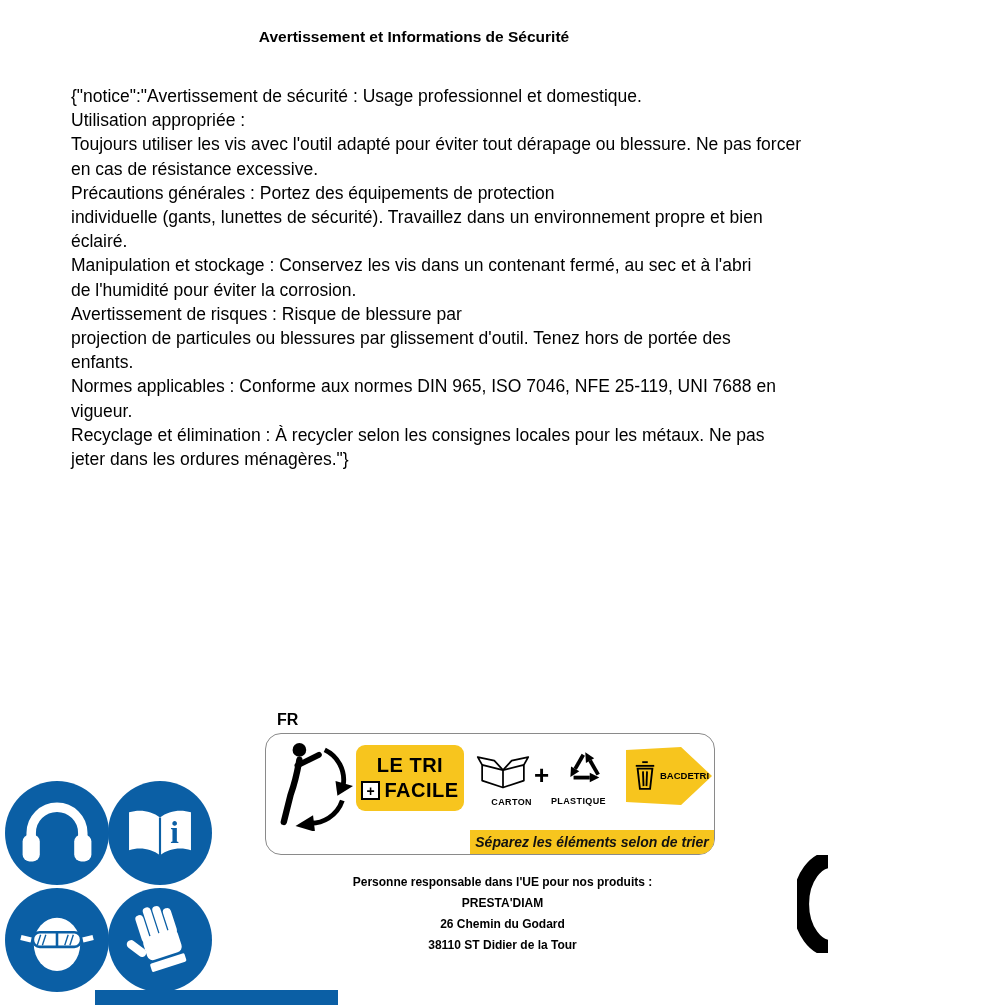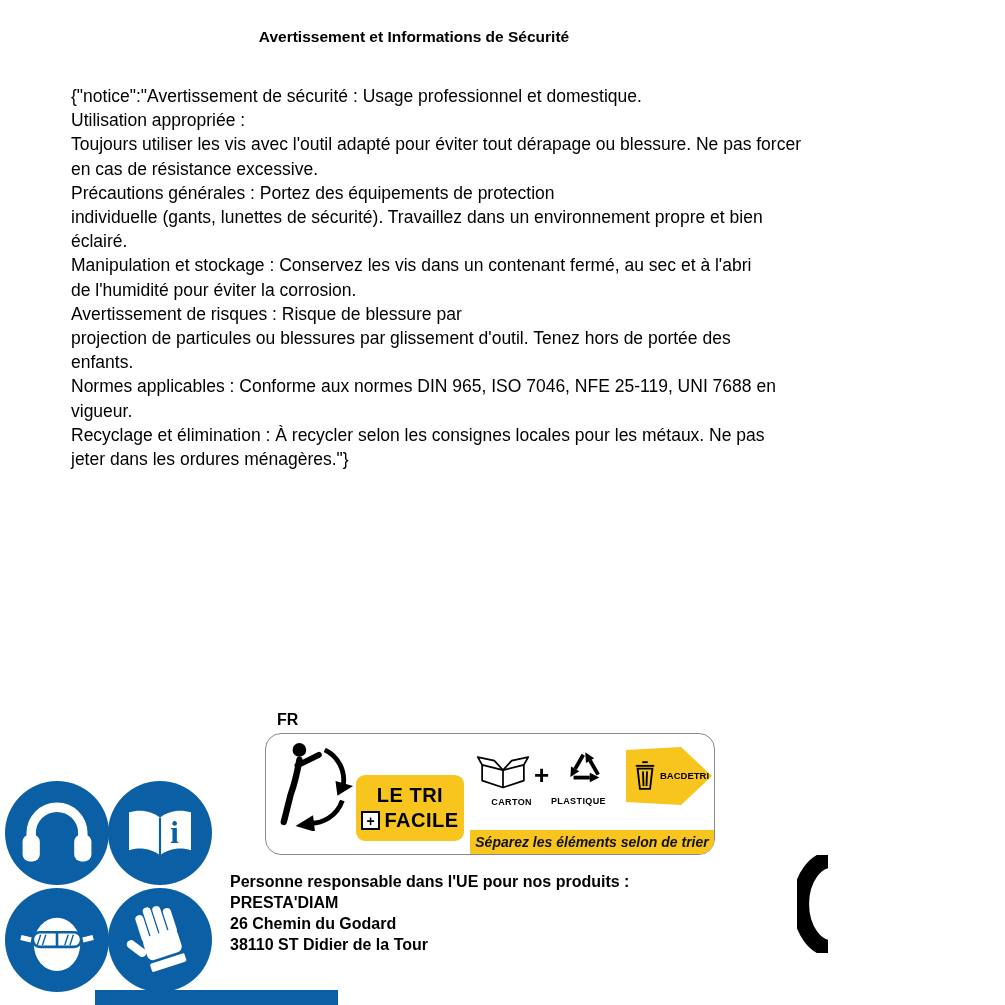--- a/index.html
+++ b/index.html
@@ -5,39 +5,39 @@
   html,body{margin:0;padding:0;}
   body{font-family:"Liberation Sans",sans-serif;background:#fff;color:#000;}
   .page{position:relative;width:828px;height:1005px;background:#fff;overflow:hidden;}
 
   .title{position:absolute;top:28px;left:0;width:100%;text-align:center;font-size:15.5px;font-weight:bold;}
   .notice{position:absolute;left:71px;top:84px;width:866px;font-size:17.5px;line-height:24.2px;white-space:pre-line;}
 
   .fr-label{position:absolute;left:277px;top:711px;font-size:16px;font-weight:bold;}
   .tri-box{position:absolute;left:265px;top:733px;width:450px;height:122px;border:1px solid #8a8a8a;border-radius:16px;background:#fff;box-sizing:border-box;}
   .triman{position:absolute;left:10px;top:5px;}
-  .badge{position:absolute;left:90px;top:11px;width:108px;height:66px;background:#f7c51e;border-radius:9px;display:flex;flex-direction:column;align-items:center;justify-content:center;gap:2px;margin-top:30px;}
+  .badge{position:absolute;left:90px;top:11px;width:108px;height:66px;background:#f7c51e;border-radius:9px;display:flex;flex-direction:column;align-items:center;justify-content:center;gap:2px;}
   .badge-l1{font-size:20px;font-weight:bold;letter-spacing:.5px;}
   .badge-l2{display:flex;align-items:center;gap:4px;font-size:20px;font-weight:bold;letter-spacing:.5px;}
   .plus-box{display:flex;align-items:center;justify-content:center;width:15px;height:15px;border:2.5px solid #000;background:#fff;font-size:14px;font-weight:bold;line-height:1;}
   .mat{position:absolute;text-align:right;}
   .mat-carton{left:204px;top:17px;width:62px;}
   .mat-plastique{left:276px;top:14px;width:64px;}
   .mat-label{font-size:9px;font-weight:bold;letter-spacing:.4px;margin-top:2px;}
   .mat-plus{position:absolute;left:268px;top:26px;font-size:26px;font-weight:bold;}
   .pennant{position:absolute;left:360px;top:13px;width:86px;height:58px;background:#f7c51e;clip-path:polygon(0 5%,64% 0,100% 50%,64% 100%,0 95%);display:flex;align-items:center;padding-left:7px;box-sizing:border-box;gap:3px;}
   .bin-text{display:flex;font-size:9.5px;font-weight:bold;line-height:9.5px;text-align:center;}
   .band{position:absolute;left:204px;top:96px;width:244px;height:24px;background:#f7c51e;border-radius:0 0 14px 0;display:flex;align-items:center;justify-content:center;font-size:14px;font-style:italic;font-weight:bold;color:#111;}
 
   .sign{position:absolute;width:104px;height:104px;border-radius:50%;background:#0b5fa5;display:flex;align-items:center;justify-content:center;}
   .s1{left:5px;top:781px;} .s2{left:108px;top:781px;}
   .s3{left:5px;top:888px;} .s4{left:108px;top:888px;}
   .pict{width:86px;height:86px;display:block;}
 
-  .resp{position:absolute;left:230px;top:872px;width:545px;text-align:left;font-weight:bold;font-size:16px;line-height:20.9px;}
+  .resp{position:absolute;left:230px;top:872px;width:545px;text-align:center;font-weight:bold;font-size:12px;line-height:20.9px;}
   .ce{position:absolute;left:797px;top:855px;}
   .strip{position:absolute;left:95px;top:990px;width:243px;height:15px;background:#0b5fa5;}
 </style>
 </head>
 <body>
 
 <div class="page">
 
   <div class="title">Avertissement et Informations de Sécurité</div>
 

